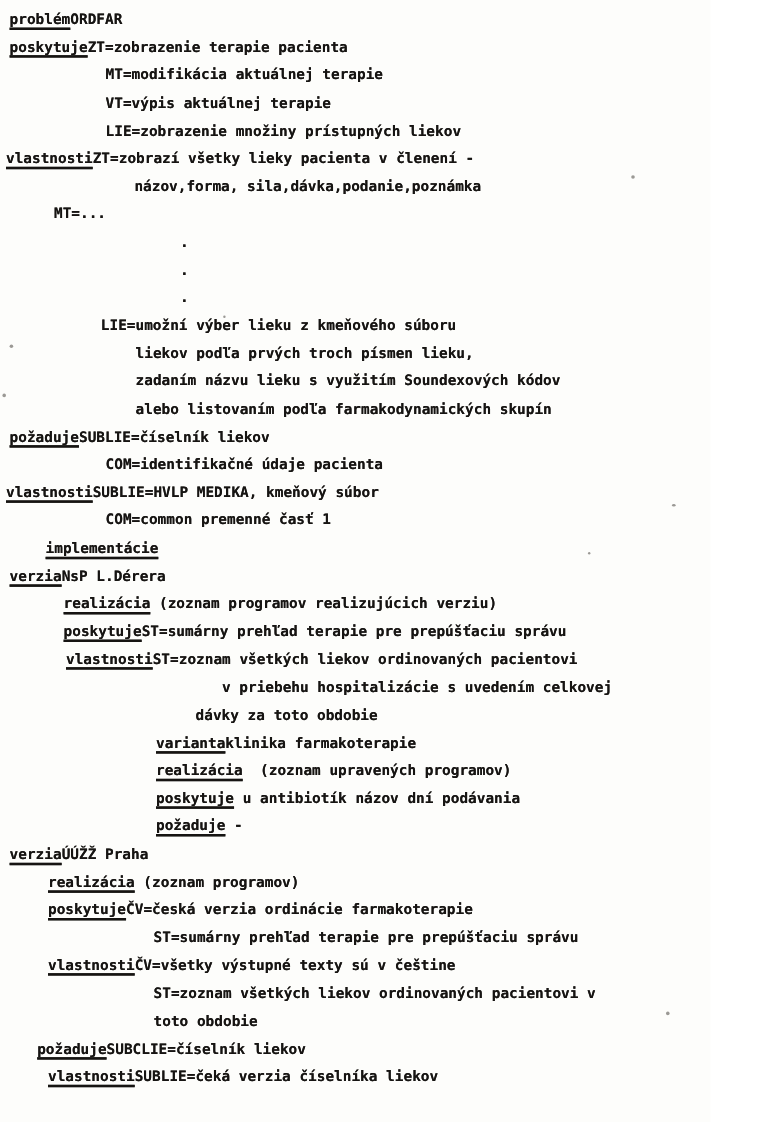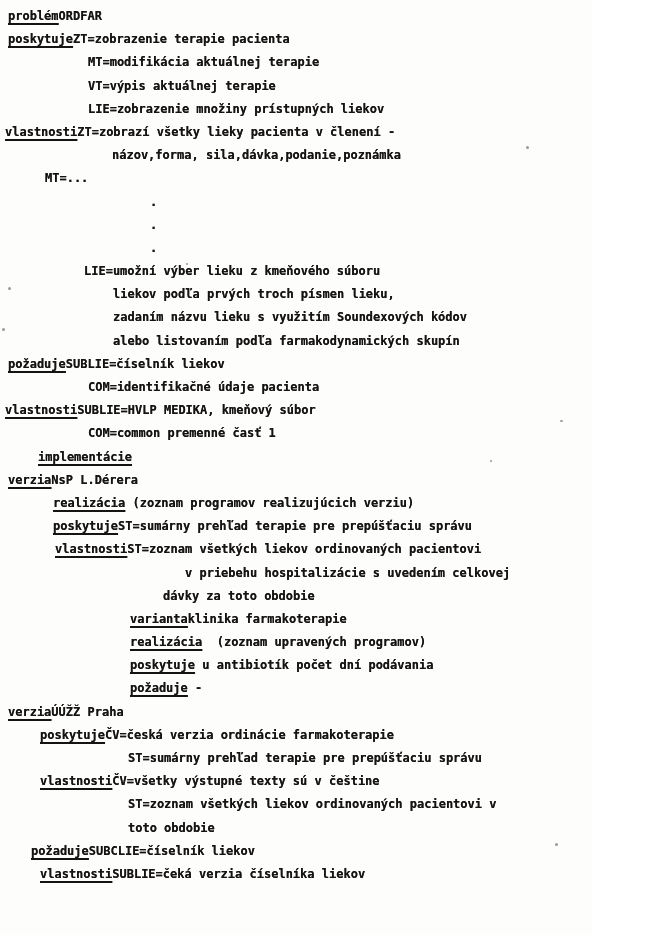--- a/index.html
+++ b/index.html
@@ -70,23 +70,24 @@
       <div class="line" style="padding-left: 88px;"><span>COM=common premenné časť 1</span></div>
       <div class="line" style="padding-left: 8px; margin-left: 30px;"><span class="u">implementácie</span></div>
       <div class="line" style="padding-left: 8px;"><span class="u">verzia</span><span>NsP L.Dérera</span></div>
       <div class="line" style="padding-left: 53px;"><span class="u">realizácia</span><span> (zoznam programov realizujúcich verziu)</span></div>
       <div class="line" style="padding-left: 53px;"><span class="u">poskytuje</span><span>ST=sumárny prehľad terapie pre prepúšťaciu správu</span></div>
       <div class="line" style="padding-left: 55px;"><span class="u">vlastnosti</span><span>ST=zoznam všetkých liekov ordinovaných pacientovi</span></div>
       <div class="line" style="padding-left: 185px;"><span>v priebehu hospitalizácie s uvedením celkovej</span></div>
       <div class="line" style="padding-left: 163px;"><span>dávky za toto obdobie</span></div>
       <div class="line" style="padding-left: 130px;"><span class="u">varianta</span><span>klinika farmakoterapie</span></div>
       <div class="line" style="padding-left: 130px;"><span class="u">realizácia</span><span>  (zoznam upravených programov)</span></div>
-      <div class="line" style="padding-left: 130px;"><span class="u">poskytuje</span><span> u antibiotík počet dní podávania</span></div>
+      <div class="line" style="padding-left: 130px;"><span class="u">poskytuje</span><span> u antibiotík názov dní podávania</span></div>
       <div class="line" style="padding-left: 130px;"><span class="u">požaduje</span><span> -</span></div>
       <div class="line" style="padding-left: 8px;"><span class="u">verzia</span><span>ÚÚŽŽ Praha</span></div>
+      <div class="line" style="padding-left: 40px;"><span class="u">realizácia</span><span> (zoznam programov)</span></div>
       <div class="line" style="padding-left: 40px;"><span class="u">poskytuje</span><span>ČV=česká verzia ordinácie farmakoterapie</span></div>
       <div class="line" style="padding-left: 128px;"><span>ST=sumárny prehľad terapie pre prepúšťaciu správu</span></div>
       <div class="line" style="padding-left: 40px;"><span class="u">vlastnosti</span><span>ČV=všetky výstupné texty sú v češtine</span></div>
       <div class="line" style="padding-left: 128px;"><span>ST=zoznam všetkých liekov ordinovaných pacientovi v</span></div>
       <div class="line" style="padding-left: 128px;"><span>toto obdobie</span></div>
       <div class="line" style="padding-left: 31px;"><span class="u">požaduje</span><span>SUBCLIE=číselník liekov</span></div>
       <div class="line" style="padding-left: 40px;"><span class="u">vlastnosti</span><span>SUBLIE=čeká verzia číselníka liekov</span></div>
     </div>
 
   <div class="speck" style="left:526px;top:146px;width:3px;height:3px;"></div>

